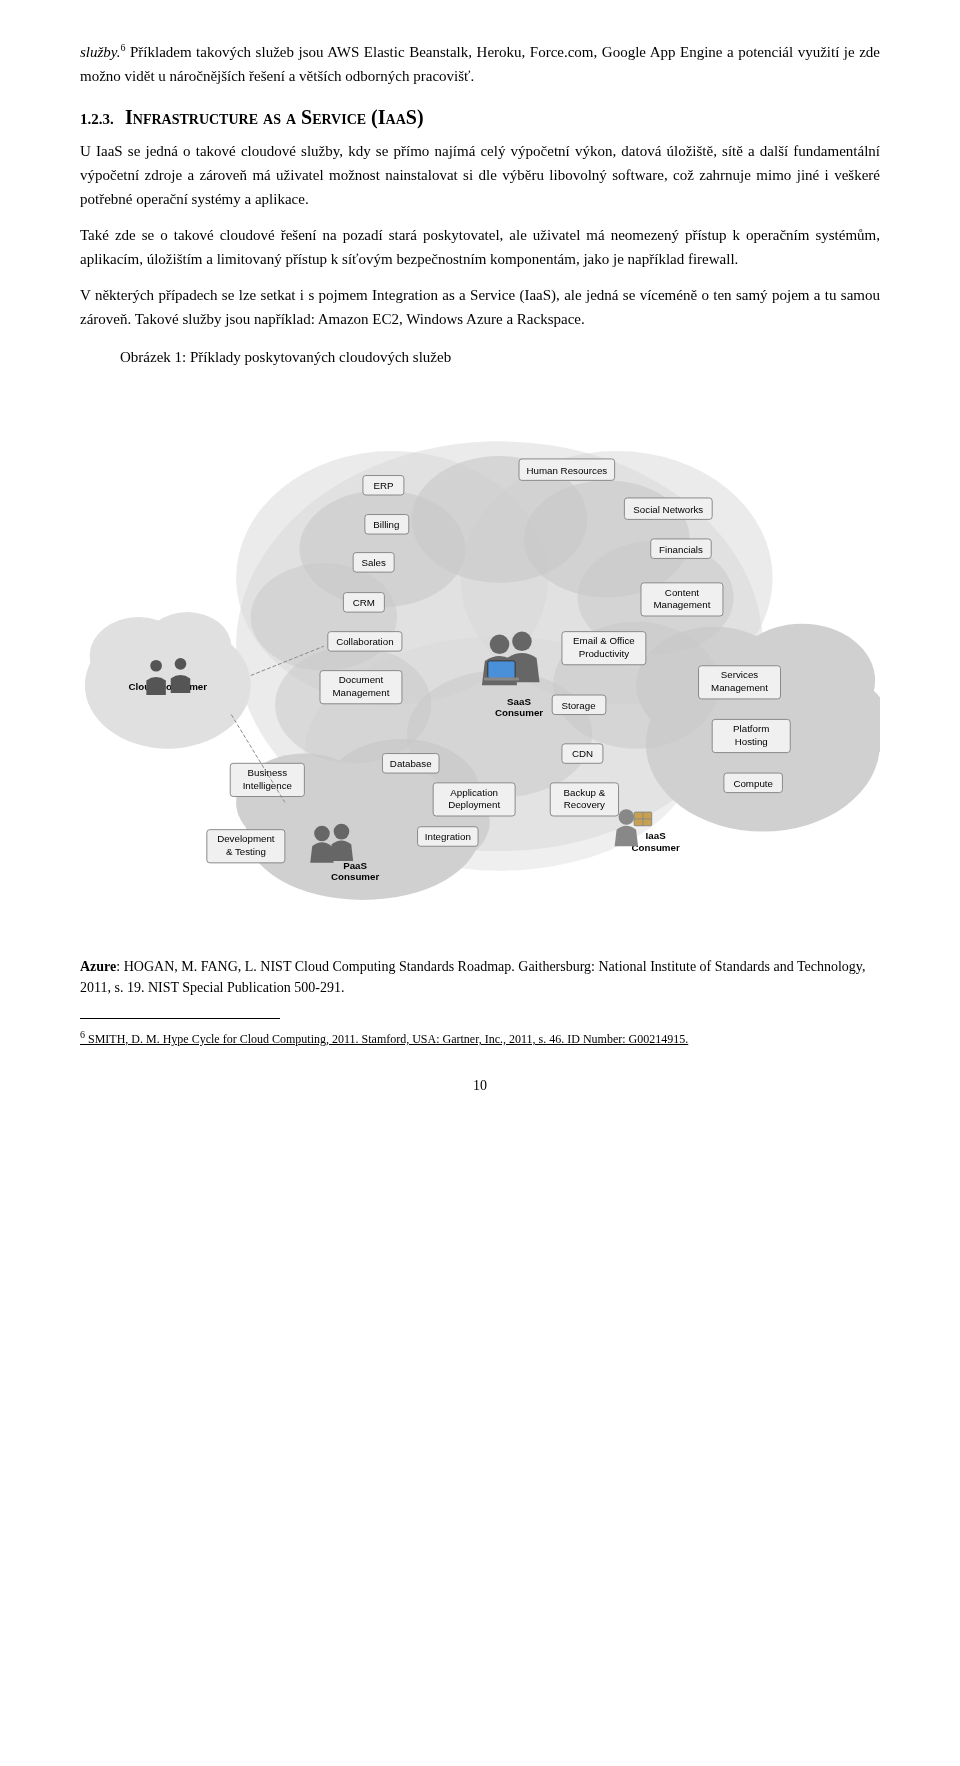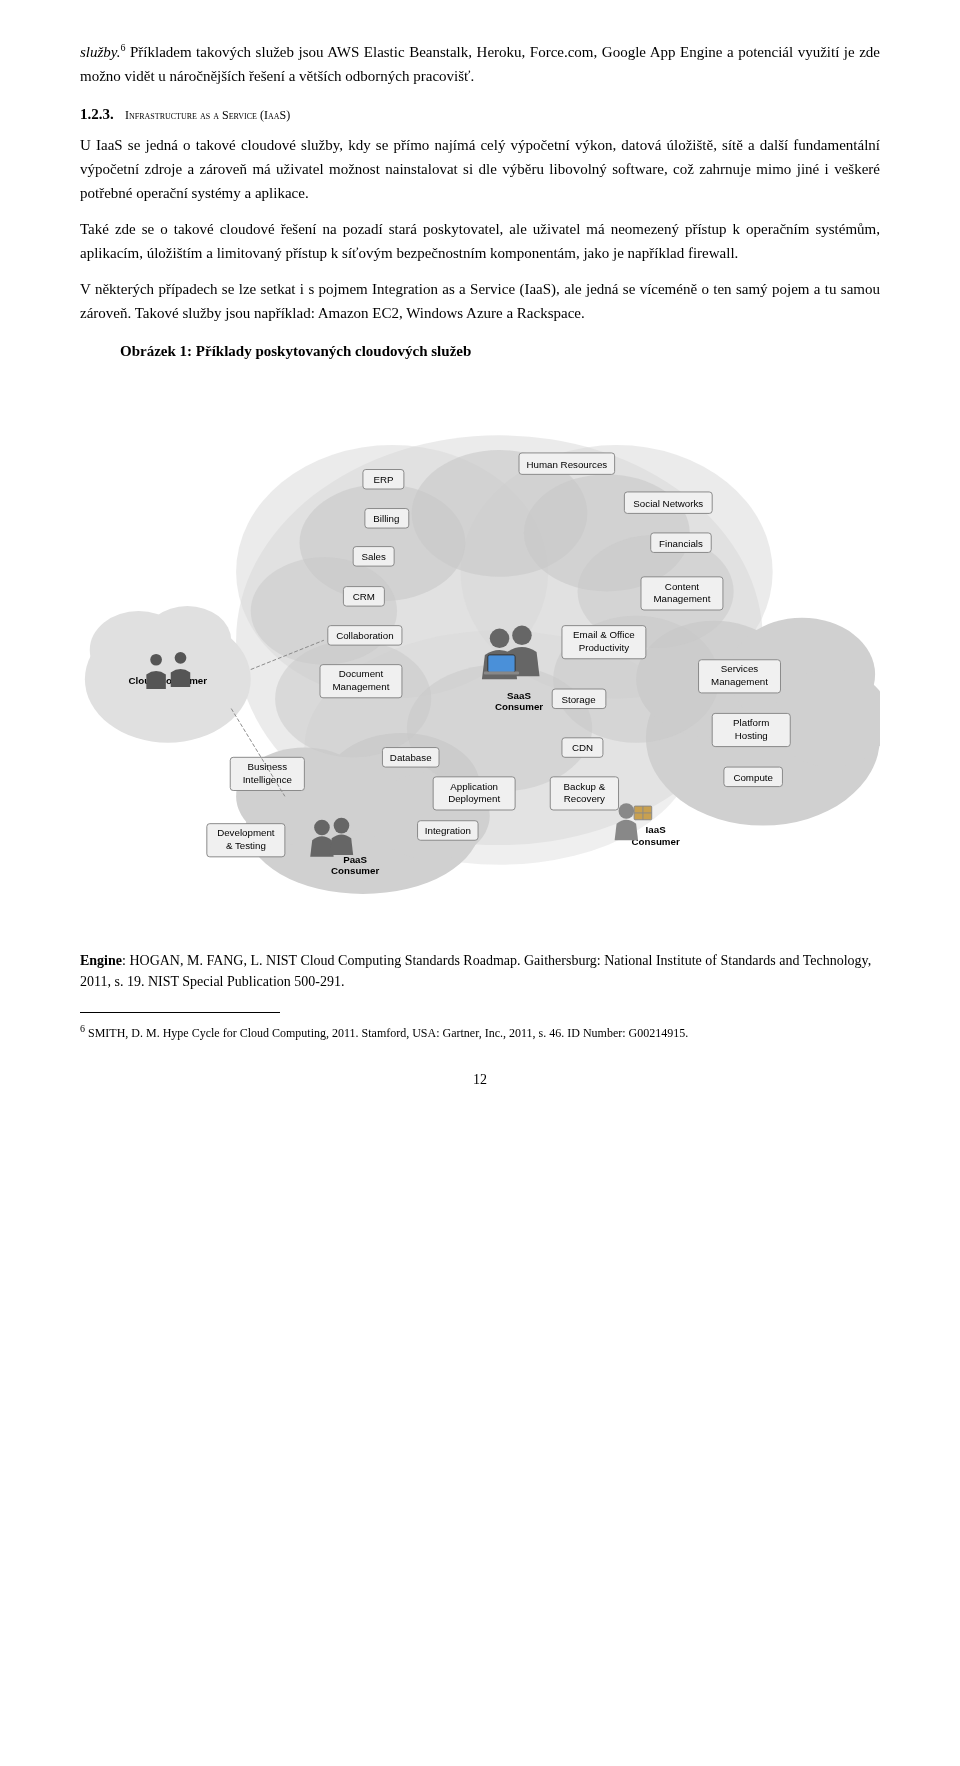--- a/index.html
+++ b/index.html
@@ -18,28 +18,28 @@
       text-align: justify;
     }
     .section-heading {
       font-size: 15px;
       font-weight: bold;
       margin: 18px 0 10px 0;
       text-align: left;
     }
     .small-caps-heading {
       font-variant: small-caps;
-      font-size: 12px;
-      font-weight: normal;
+      font-size: 20px;
+      font-weight: bold;
     }
     sup {
       font-size: 10px;
     }
     .figure-caption {
-      font-weight: bold;
+      font-weight: normal;
       margin: 18px 0 10px 40px;
       font-size: 15px;
     }
     .figure-container {
       width: 100%;
       margin: 10px 0 16px 0;
       display: flex;
       justify-content: center;
     }
     
@@ -57,20 +57,21 @@
     }
     .footnote-divider {
       border: none;
       border-top: 1px solid #000;
       width: 200px;
       margin: 20px 0 8px 0;
     }
     .footnote {
       font-size: 12px;
       line-height: 1.5;
+      text-decoration: underline;
     }
     .page-number {
       text-align: center;
       margin-top: 30px;
       font-size: 14px;
     }
   </style>
 </head>
 <body>
 
@@ -235,22 +236,22 @@
     <line x1="568" y1="447" x2="586" y2="447" stroke="#888" stroke-width="1"></line>
     <line x1="577" y1="440" x2="577" y2="454" stroke="#888" stroke-width="1"></line>
 
     <line x1="175" y1="300" x2="250" y2="270" stroke="#888" stroke-width="1" stroke-dasharray="4,2"></line>
 
     <line x1="155" y1="340" x2="210" y2="430" stroke="#888" stroke-width="1" stroke-dasharray="4,2"></line>
   </svg>
 </div>
 
 <div class="source-block">
-  <span class="source-label">Engine</span>:&nbsp;<span>HOGAN, M. FANG, L. NIST Cloud Computing Standards Roadmap. Gaithersburg: National Institute of Standards and Technology, 2011, s. 19. NIST Special Publication 500-291.</span>
+  <span class="source-label">Azure</span>:&nbsp;<span>HOGAN, M. FANG, L. NIST Cloud Computing Standards Roadmap. Gaithersburg: National Institute of Standards and Technology, 2011, s. 19. NIST Special Publication 500-291.</span>
 </div>
 
 <hr class="footnote-divider">
 
 <p class="footnote">
   <sup>6</sup><span> SMITH, D. M. Hype Cycle for Cloud Computing, 2011. Stamford, USA: Gartner, Inc., 2011, s. 46. ID Number: G00214915.</span>
 </p>
 
-<p class="page-number">12</p>
+<p class="page-number">10</p>
 
 </body></html>

